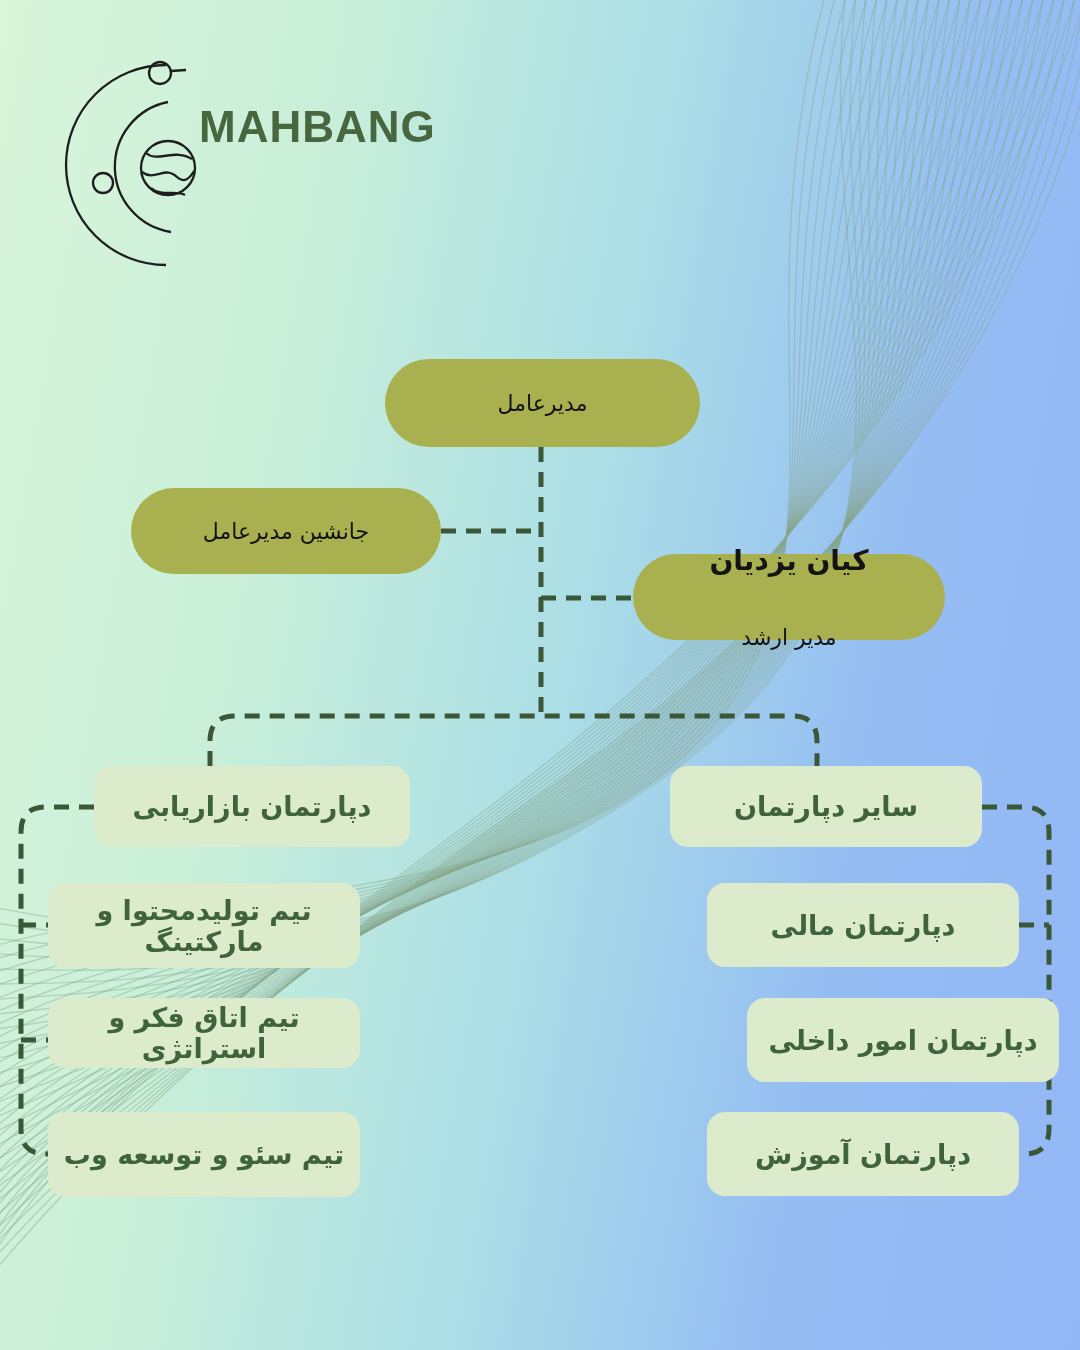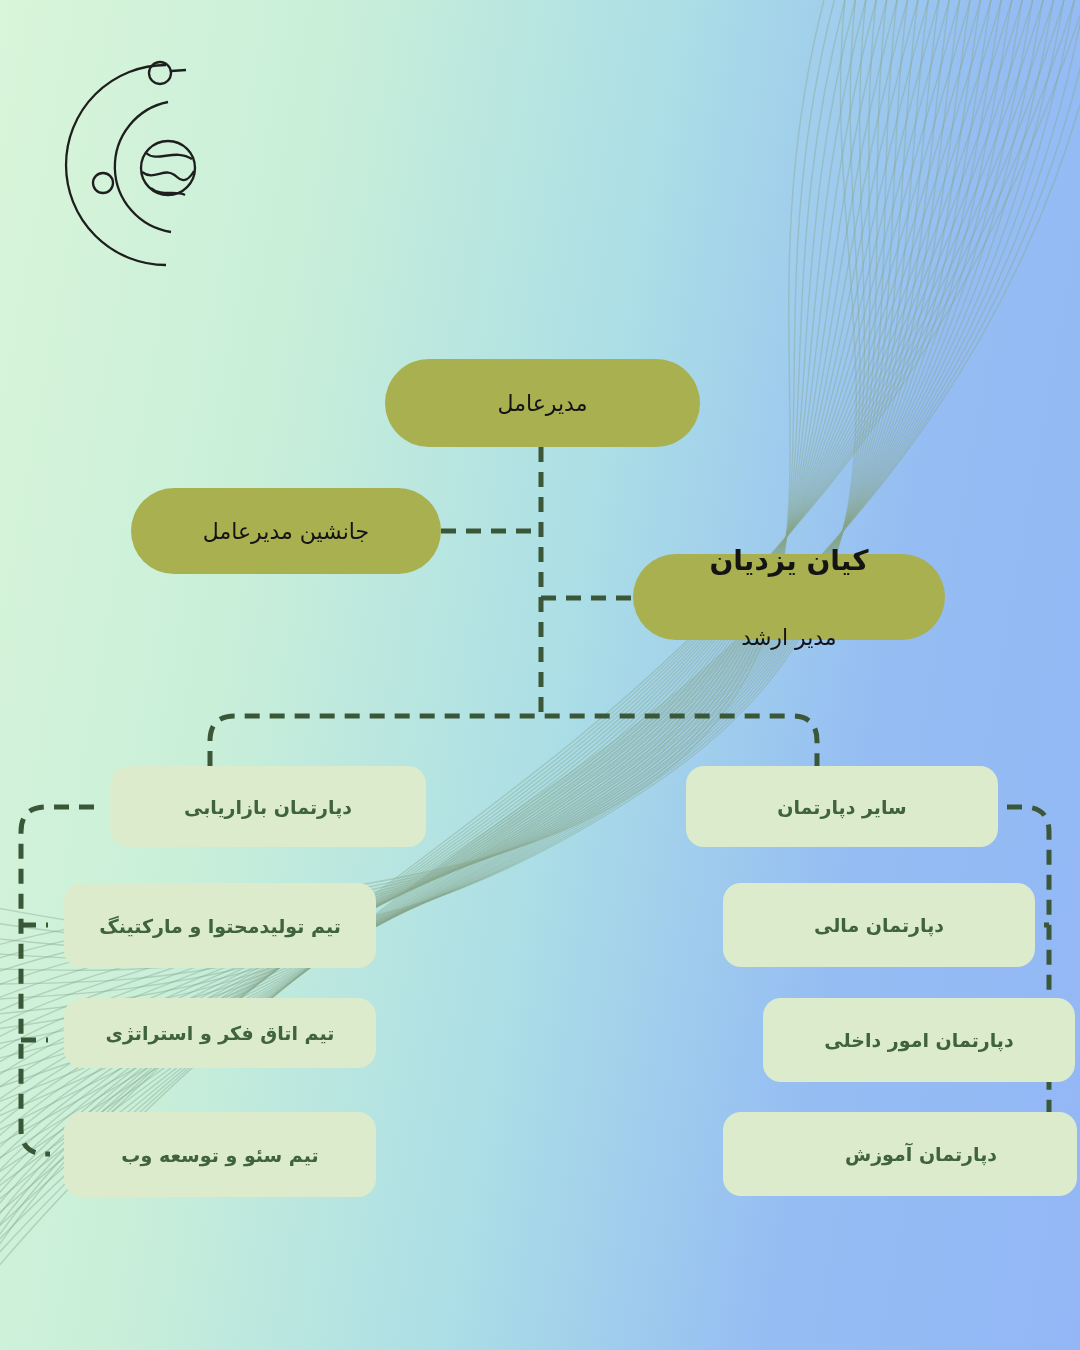--- a/index.html
+++ b/index.html
@@ -7,35 +7,35 @@
     width:1080px;height:1350px;position:relative;overflow:hidden;
     background:linear-gradient(100deg,#d9f5da 0%,#c9efd9 26%,#abdee6 52%,#95bdf3 76%,#93b7f6 100%);
     font-family:"DejaVu Sans",sans-serif;
   }
   svg.overlay{position:absolute;left:0;top:0;width:1080px;height:1350px;}
   .node{position:absolute;display:flex;flex-direction:column;align-items:center;justify-content:center;
         direction:rtl;text-align:center;}
   .pill{background:#a8b050;border-radius:46px;color:#141414;}
   .pill .name{font-weight:700;font-size:28px;line-height:1.25;}
   .pill .role{font-size:22px;line-height:1.2;margin-top:3px;}
-  .card{background:#dcebcb;border-radius:18px;color:#3f633b;font-weight:700;font-size:19px;margin-left:16px;}
+  .card{background:#dcebcb;border-radius:18px;color:#3f633b;font-weight:700;font-size:27px;}
   .brand-text{position:absolute;left:199px;top:102px;font-family:"Liberation Sans",sans-serif;}
   .brand-name{font-weight:800;font-size:44px;color:#48673e;letter-spacing:1px;}
   .brand-tagline{font-weight:400;font-size:46px;color:#5b7b52;margin-top:8px;letter-spacing:0.5px;}
   #node-ceo{left:385px;top:359px;width:315px;height:88px;}
   #node-deputy{left:131px;top:488px;width:310px;height:86px;}
   #node-senior{left:633px;top:554px;width:312px;height:86px;gap:44px;}
   #dept-marketing{left:94px;top:766px;width:316px;height:81px;}
   #dept-other{left:670px;top:766px;width:312px;height:81px;}
   #team-0{left:48px;top:883px;width:312px;height:85px;text-align:center;}
   #team-1{left:48px;top:998px;width:312px;height:70px;}
   #team-2{left:48px;top:1112px;width:312px;height:85px;}
   #odept-0{left:707px;top:883px;width:312px;height:84px;}
   #odept-1{left:747px;top:998px;width:312px;height:84px;}
-  #odept-2{left:707px;top:1112px;width:312px;height:84px;padding-left:42px;}
+  #odept-2{left:707px;top:1112px;width:312px;height:84px;}
   .dash{fill:none;stroke:#3a5838;stroke-width:5;stroke-dasharray:15 10;}
   .logo-stroke{fill:none;stroke:#1e1e1e;stroke-width:2.3;}
 </style>
 </head>
 <body>
 
 <svg class="overlay" id="threads" viewBox="0 0 1080 1350" aria-hidden="true">
     <path d="M 835 -40 C 725 330, 870 560, 700 740 S 170 880, -50 960" fill="none" stroke="#87a88c" stroke-width="1.4" opacity="0.42"></path>
     <path d="M 845.5 -40 C 735.5 330, 867 560, 695 740 S 165 889, -50 975" fill="none" stroke="#87a88c" stroke-width="1.4" opacity="0.42"></path>
     <path d="M 856 -40 C 746 330, 864 560, 690 740 S 160 898, -50 990" fill="none" stroke="#87a88c" stroke-width="1.4" opacity="0.42"></path>
@@ -108,20 +108,21 @@
   <path class="logo-stroke" d="M 168 102 A 66 66 0 0 0 171 232"></path>
   <circle class="logo-stroke" cx="168" cy="168" r="27"></circle>
   <path class="logo-stroke" d="M 146 153 C 157 163, 175 148, 192 159"></path>
   <path class="logo-stroke" d="M 142 172 C 155 182, 165 165, 177 177 C 184 184, 190 178, 194 171"></path>
   <path class="logo-stroke" d="M 151 188 C 161 197, 176 190, 185 195"></path>
   <circle class="logo-stroke" cx="160" cy="73" r="11"></circle>
   <path class="logo-stroke" d="M 171 71 L 186 70"></path>
   <circle class="logo-stroke" cx="103" cy="183" r="10"></circle>
 </svg>
 <div class="brand-text">
+  <div class="brand-name">MAHBANG</div>
 </div>
 
 <div class="node pill" id="node-ceo">
   <div class="role">مدیرعامل</div>
 </div>
 
 <div class="node pill" id="node-deputy">
   <div class="role">جانشین مدیرعامل</div>
 </div>
 

